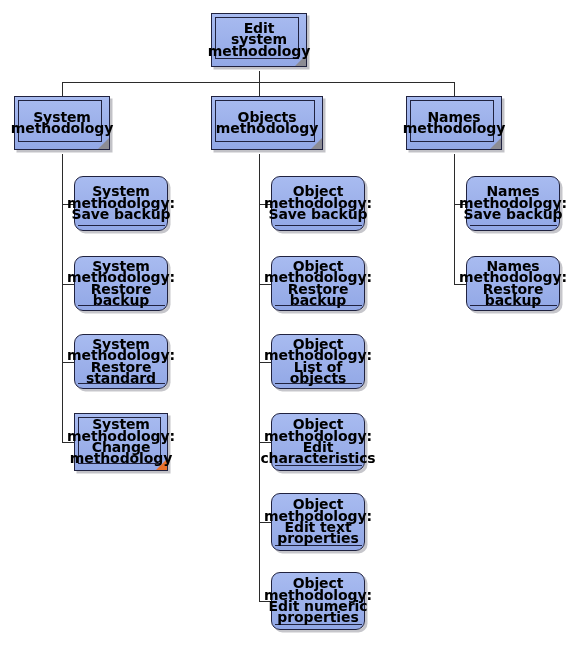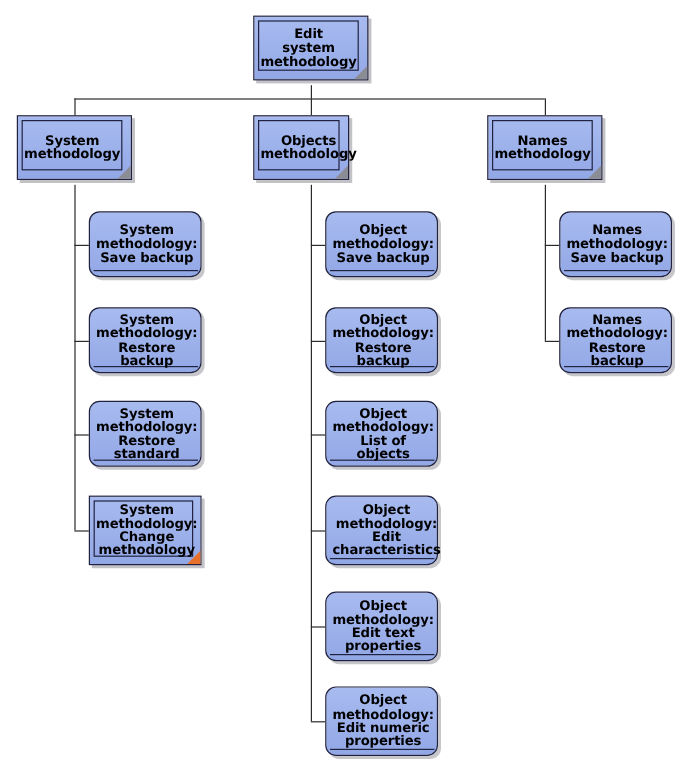--- a/index.html
+++ b/index.html
@@ -18,23 +18,23 @@
 
   
   .node{
     position:absolute;
     box-sizing:border-box;
     border:1.6px solid #20223f;
     background:linear-gradient(180deg,#a8bbf0 0%, #9cb0ea 55%, #92a8e6 100%);
     color:#000;
     display:flex;
     align-items:center;
-    justify-content:flex-start;
+    justify-content:center;
     text-align:center;
-    font-size:11px;
+    font-size:14px;
     font-weight:bold;
     line-height:11.4px;
     letter-spacing:-0.1px;
     box-shadow:2.5px 2.5px 0 rgba(120,120,130,.45);
   }
   .node .lbl{position:relative;z-index:3;padding:0 5px;white-space:pre-line;}
 
   
   .node.rect::before{
     content:"";position:absolute;z-index:1;
@@ -120,21 +120,21 @@
         <span class="lbl">System
 methodology:
 Restore standard</span>
       </div>
       <div class="node sq fold" style="left: 74px; top: 413px; width: 94px; height: 58px; --foldc: #e8702a;">
         <span class="lbl">System
 methodology:
 Change
 methodology</span>
       </div>
-      <div class="node rect fold" style="left: 211px; top: 96px; width: 80px; height: 54px;">
+      <div class="node rect fold" style="left: 211px; top: 96px; width: 112px; height: 54px;">
         <span class="lbl">Objects
 methodology</span>
       </div>
       <div class="node round" style="left: 271px; top: 176px; width: 94px; height: 55px;">
         <span class="lbl">Object
 methodology:
 Save backup</span>
       </div>
       <div class="node round" style="left: 271px; top: 256px; width: 94px; height: 55px;">
         <span class="lbl">Object

